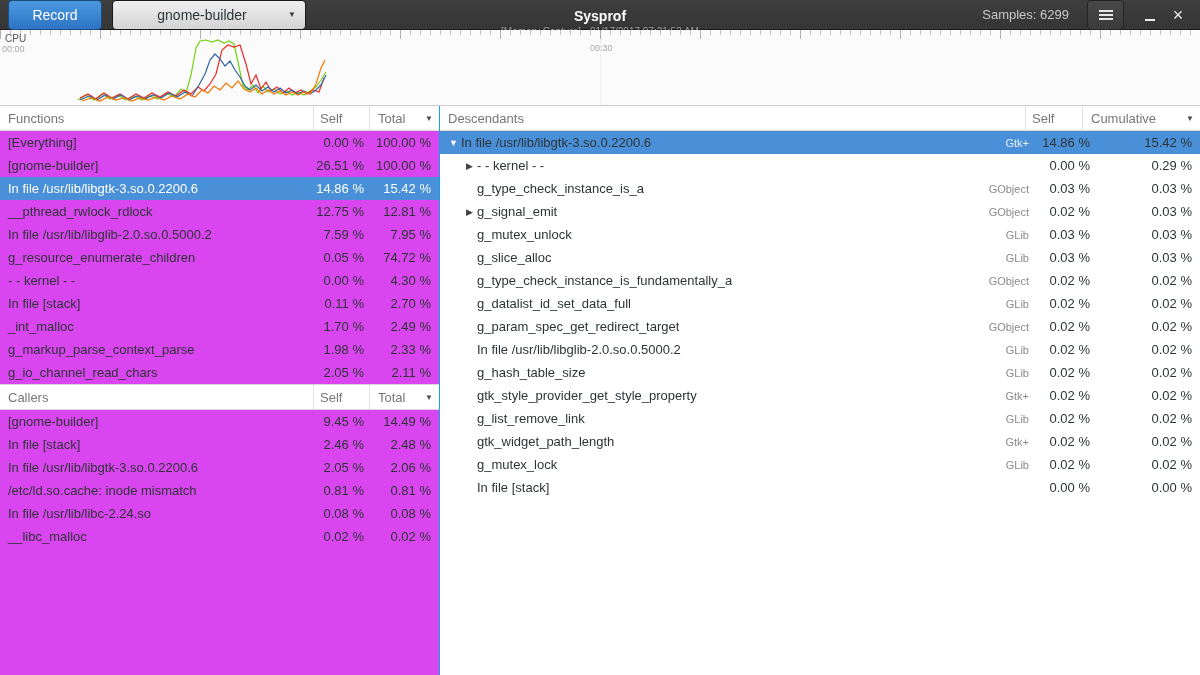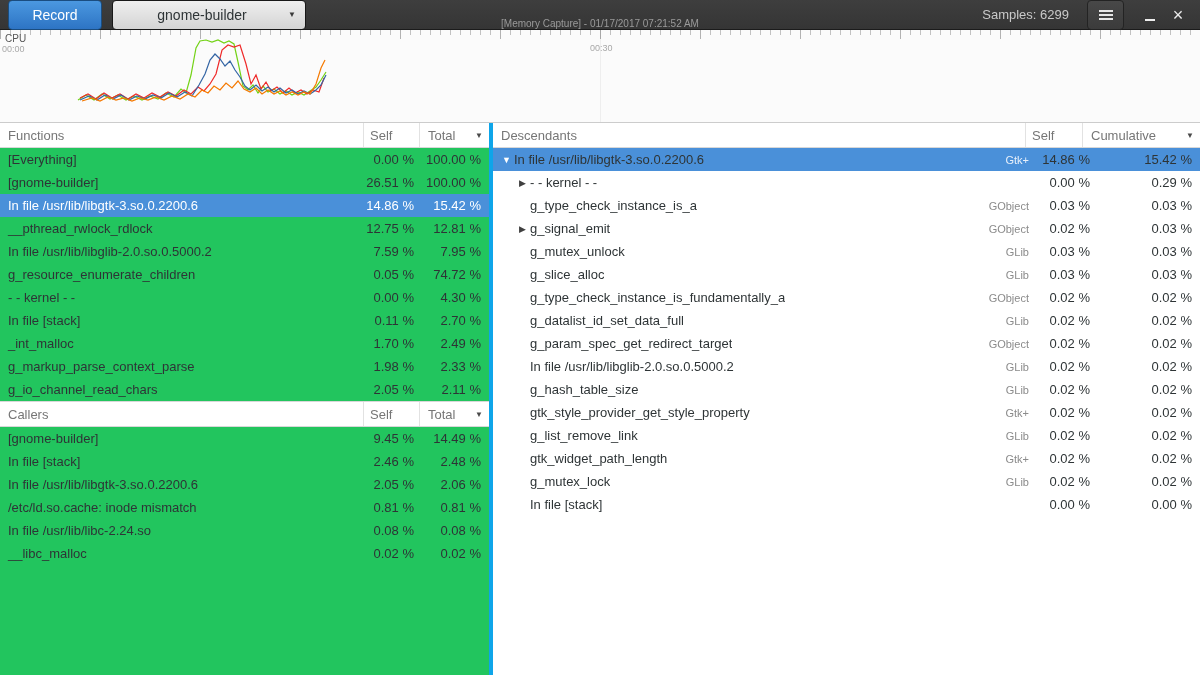--- a/index.html
+++ b/index.html
@@ -30,36 +30,36 @@
               justify-content:center; cursor:pointer; }
   .hamburger { width:14px; height:2px; background:#e6e6e6;
                box-shadow:0 -4px 0 #e6e6e6, 0 4px 0 #e6e6e6; display:block; }
   .win-btn { width:28px; height:28px; background:transparent; border:none; color:#ededed;
              display:flex; align-items:center; justify-content:center; cursor:pointer; }
   .min-btn { margin-left:12px; }
   .min-glyph { width:10px; height:12px; border-bottom:2px solid #ededed; box-sizing:border-box; display:block; }
   .close-glyph { font-size:18px; line-height:1; color:#ededed; }
 
   
-  .cpu-area { height:93px; flex:none; position:relative; background:#fbfbfb;
+  .cpu-area { height:76px; flex:none; position:relative; background:#fbfbfb;
               border-bottom:1px solid #cccccc; box-sizing:border-box; }
   .ticks { position:absolute; top:0; left:0; width:100%; height:5px;
            background:repeating-linear-gradient(to right,#c2c2c2 0,#c2c2c2 1px,transparent 1px,transparent 10px); }
   .ticks-major { position:absolute; top:0; left:0; width:100%; height:9px;
            background:repeating-linear-gradient(to right,#b2b2b2 0,#b2b2b2 1px,transparent 1px,transparent 100px); }
   .mid-line { position:absolute; left:600px; top:0; bottom:0; width:1px; background:rgba(0,0,0,0.05); }
   #cpu-svg { position:absolute; left:0; top:0; width:1200px; height:75px; }
   .cpu-label { position:absolute; top:3px; left:5px; font-size:10px; color:#555; }
   .t-start { position:absolute; top:14px; left:2px; font-size:9px; color:#a8a8a8; }
   .t-mid { position:absolute; top:13px; left:590px; font-size:9px; color:#a8a8a8; }
 
   
   .main { flex:1; display:flex; min-height:0; }
-  .left-panel { width:493px; flex:none; border-right:4px solid #0ea5e9; box-sizing:border-box;
-                display:flex; flex-direction:column; background:#22c55e; }
+  .left-panel { width:440px; flex:none; border-right:1px solid #0ea5e9; box-sizing:border-box;
+                display:flex; flex-direction:column; background:#d946ef; }
   .right-panel { flex:1; display:flex; flex-direction:column; background:#fff; min-width:0; }
 
   .thead { height:24px; flex:none; display:flex; align-items:stretch; border-bottom:1px solid #d8d8d8;
            color:#767676; font-size:13px; background:#fff; }
   .callers .thead { border-top:1px solid #d8d8d8; }
   .th { display:flex; align-items:center; padding:0 8px; box-sizing:border-box; }
   .th-name { flex:1; min-width:0; }
   .th-self { width:56px; border-left:1px solid #e2e2e2; padding:0 6px; }
   .th-total { width:70px; border-left:1px solid #e2e2e2; justify-content:space-between; padding:0 6px 0 8px; }
   .th-self2 { width:57px; border-left:1px solid #e2e2e2; padding:0 6px; }
@@ -87,20 +87,21 @@
 
 <div class="window">
 
   <header class="headerbar">
     <button class="record-btn">Record</button>
     <div class="process-select">
       <span class="ps-label">gnome-builder</span>
       <span class="caret">▼</span>
     </div>
     <div class="title-block">
+      <div class="title">Sysprof</div>
       <div class="subtitle">[Memory Capture] - 01/17/2017 07:21:52 AM</div>
     </div>
     <div class="samples">Samples: 6299</div>
     <button class="menu-btn">
       <span class="hamburger"></span>
     </button>
     <button class="win-btn min-btn">
       <span class="min-glyph"></span>
     </button>
     <button class="win-btn">

